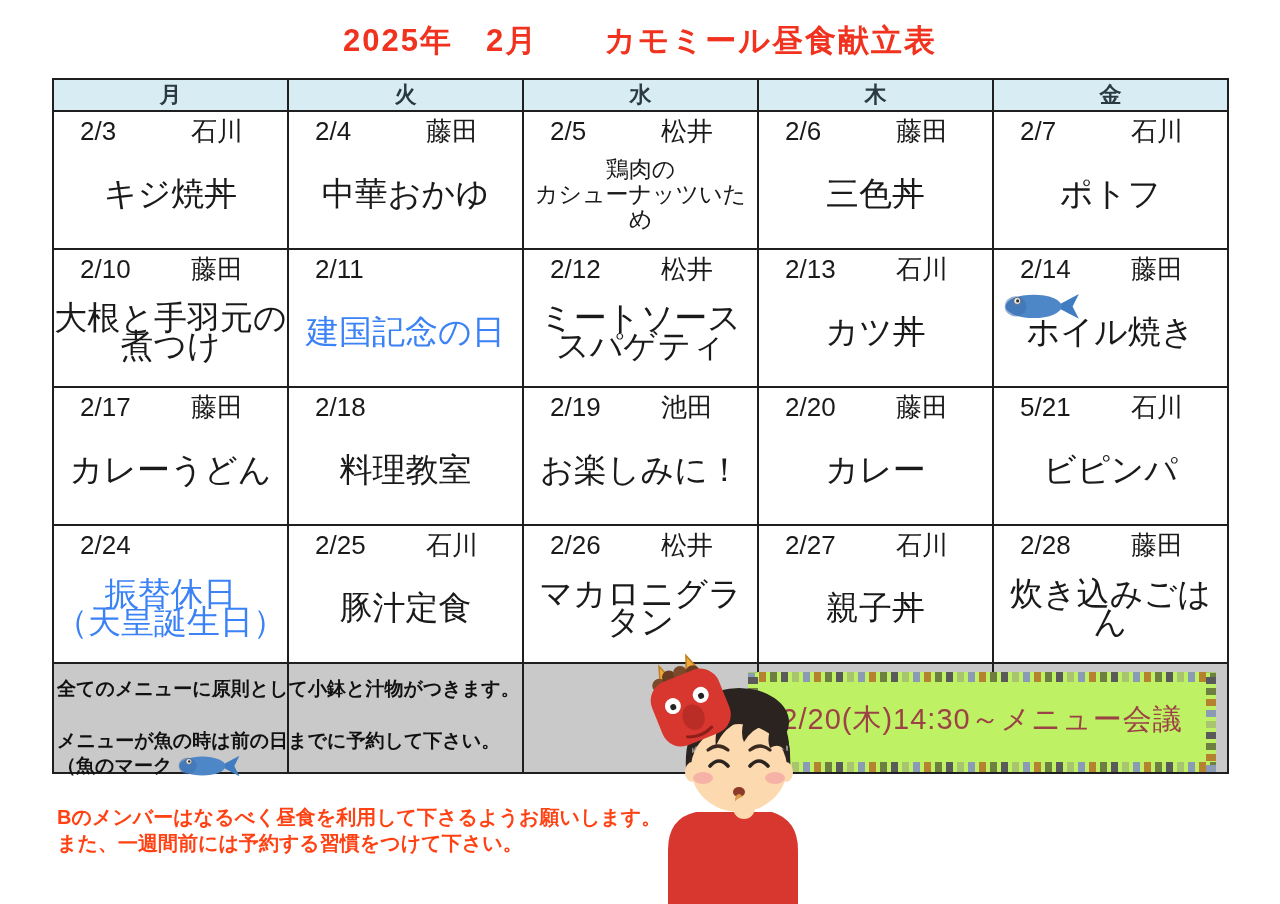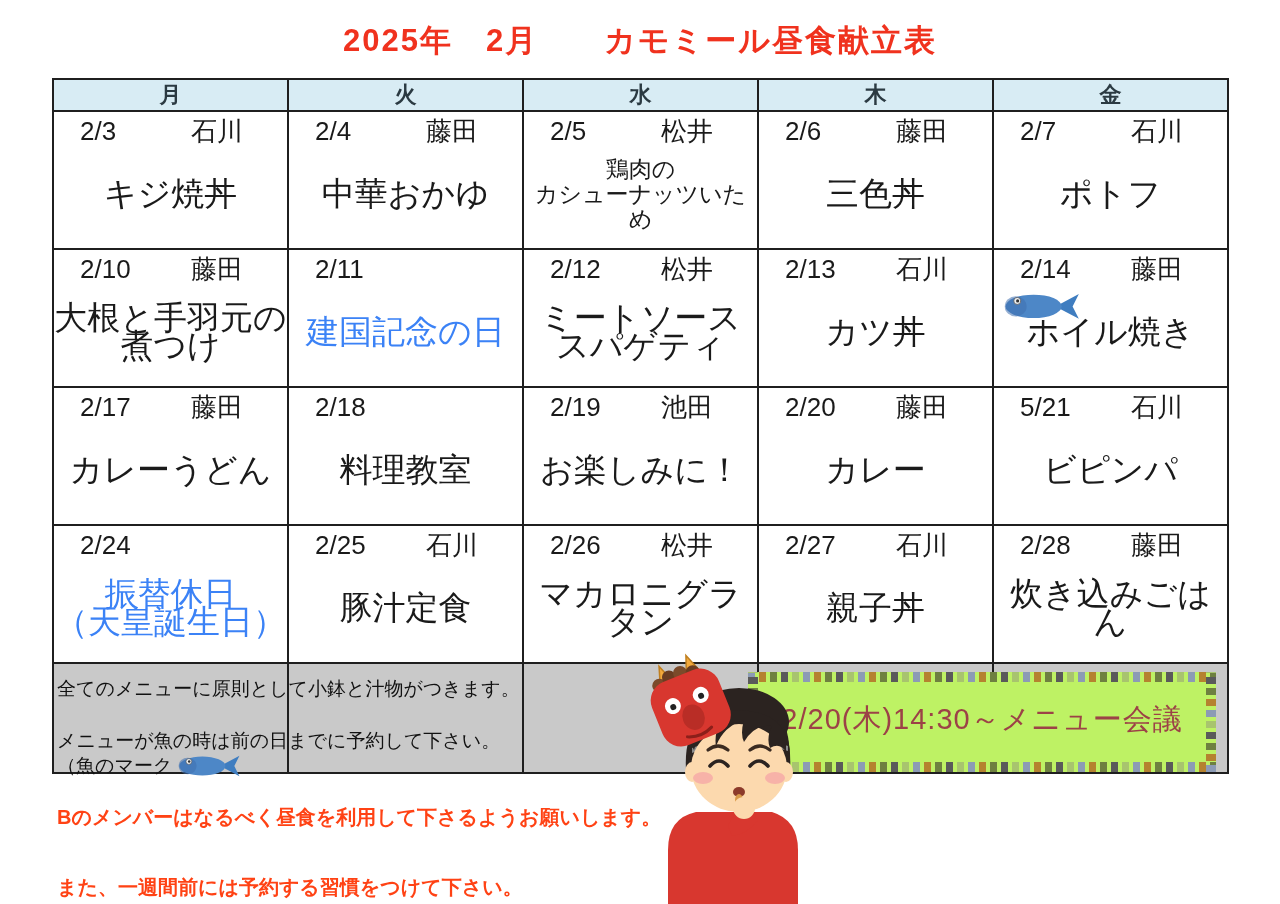--- a/index.html
+++ b/index.html
@@ -32,28 +32,28 @@
   }
   .cell-top.single { justify-content:flex-start; }
   .menu {
     flex:1; display:flex; align-items:center; justify-content:center;
     text-align:center; font-size:33px; line-height:28px; color:#1a1a1a;
     padding-bottom:6px;
   }
   .menu.small { font-size:23px; line-height:25px; }
   .menu.red { color:#3b82f6; }
   .cell-fish { position:absolute; left:10px; top:40px; width:78px; height:34px; }
-  .note-line { position:absolute; white-space:nowrap; font-weight:normal; color:#111; font-size:19px; }
+  .note-line { position:absolute; white-space:nowrap; font-weight:bold; color:#111; font-size:19px; }
   .note-1 { left:57px; top:676px; }
   .note-2 { left:57px; top:728px; }
   .note-3 { left:57px; top:752px; display:flex; align-items:center; }
   .note-3 .inline-fish { width:64px; height:28px; margin:0 6px; }
   .warning { position:absolute; white-space:nowrap; font-weight:bold; color:#ff4214; font-size:20px; }
   .warning-1 { left:57px; top:804px; }
-  .warning-2 { left:57px; top:830px;margin-top:44px; }
+  .warning-2 { left:57px; top:830px; }
   .meeting-box { position:absolute; left:748px; top:672px; width:468px; height:100px; z-index:1; background:#bef264; }
   .strip { position:absolute; }
   .strip-top, .strip-bottom {
     left:0; right:0; height:10px;
     background:repeating-linear-gradient(90deg,
       #8c9bb5 0 7px, rgba(0,0,0,0) 7px 11px,
       #b5822f 11px 18px, rgba(0,0,0,0) 18px 22px,
       #6e8040 22px 29px, rgba(0,0,0,0) 29px 33px,
       #5a5a5a 33px 40px, rgba(0,0,0,0) 40px 44px,
       #a8c46e 44px 51px, rgba(0,0,0,0) 51px 55px);

